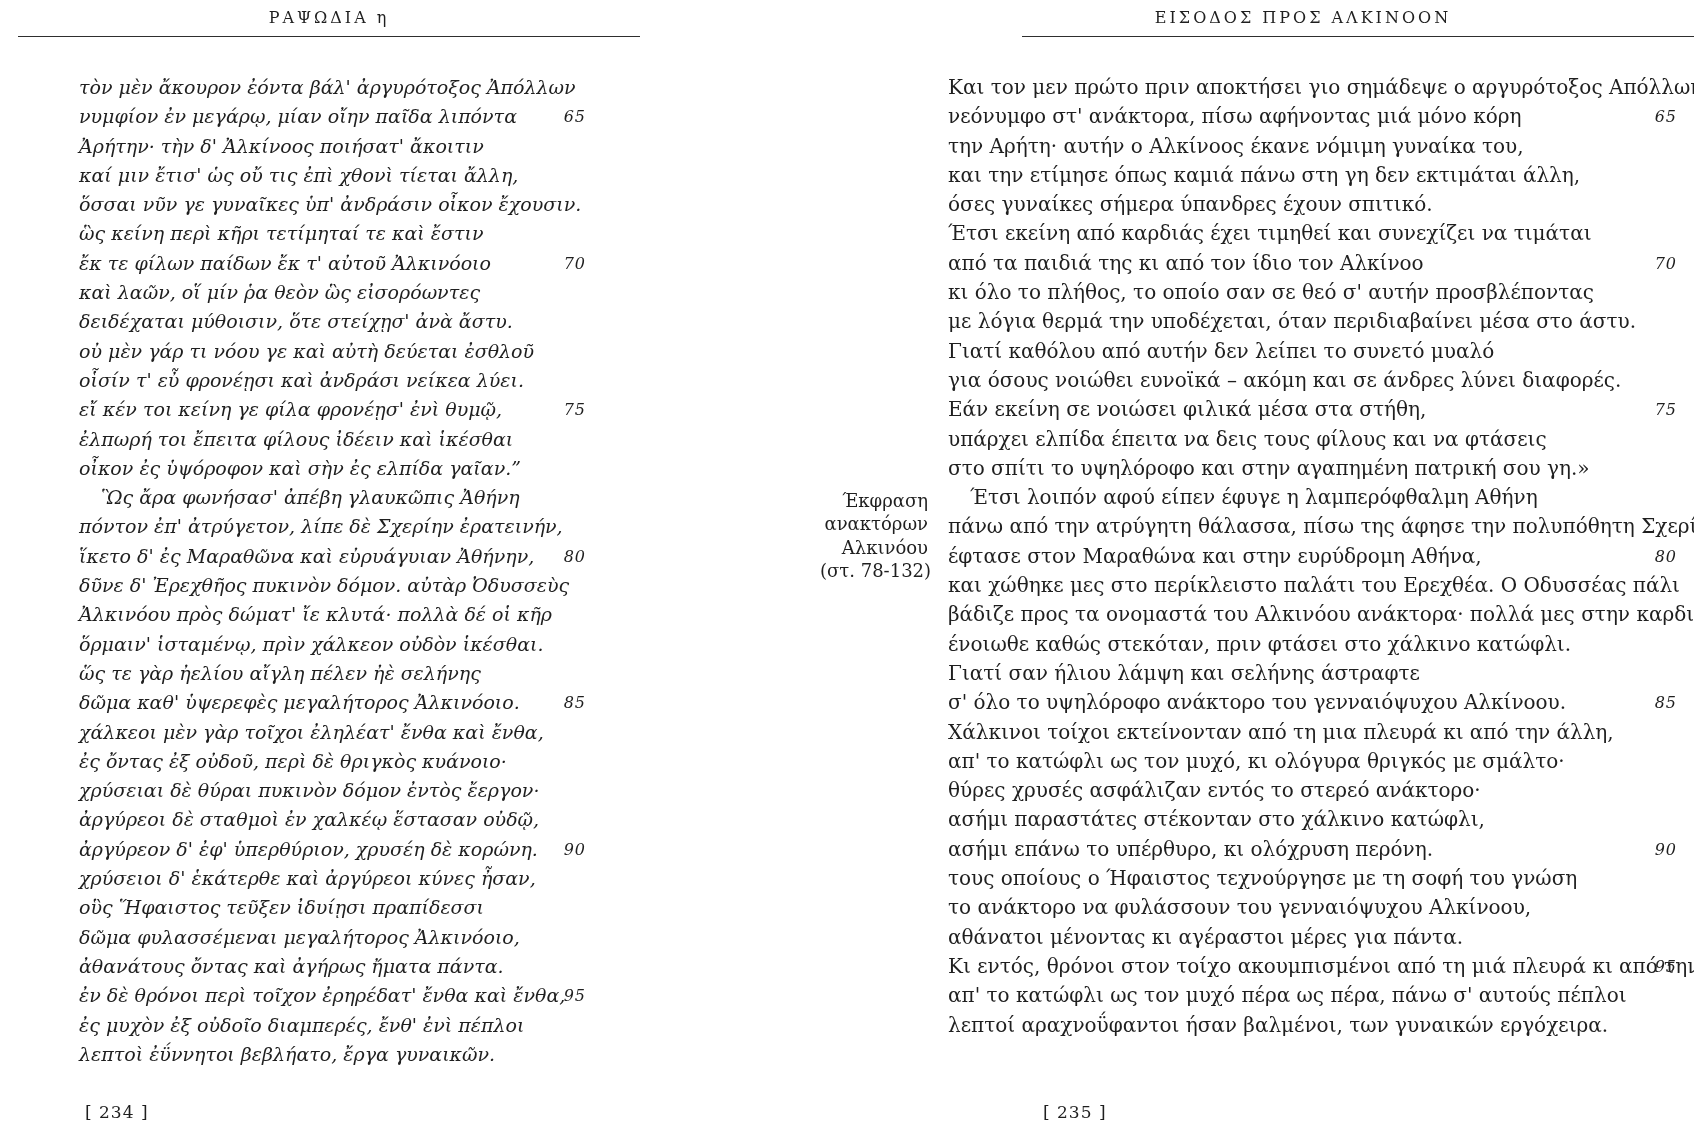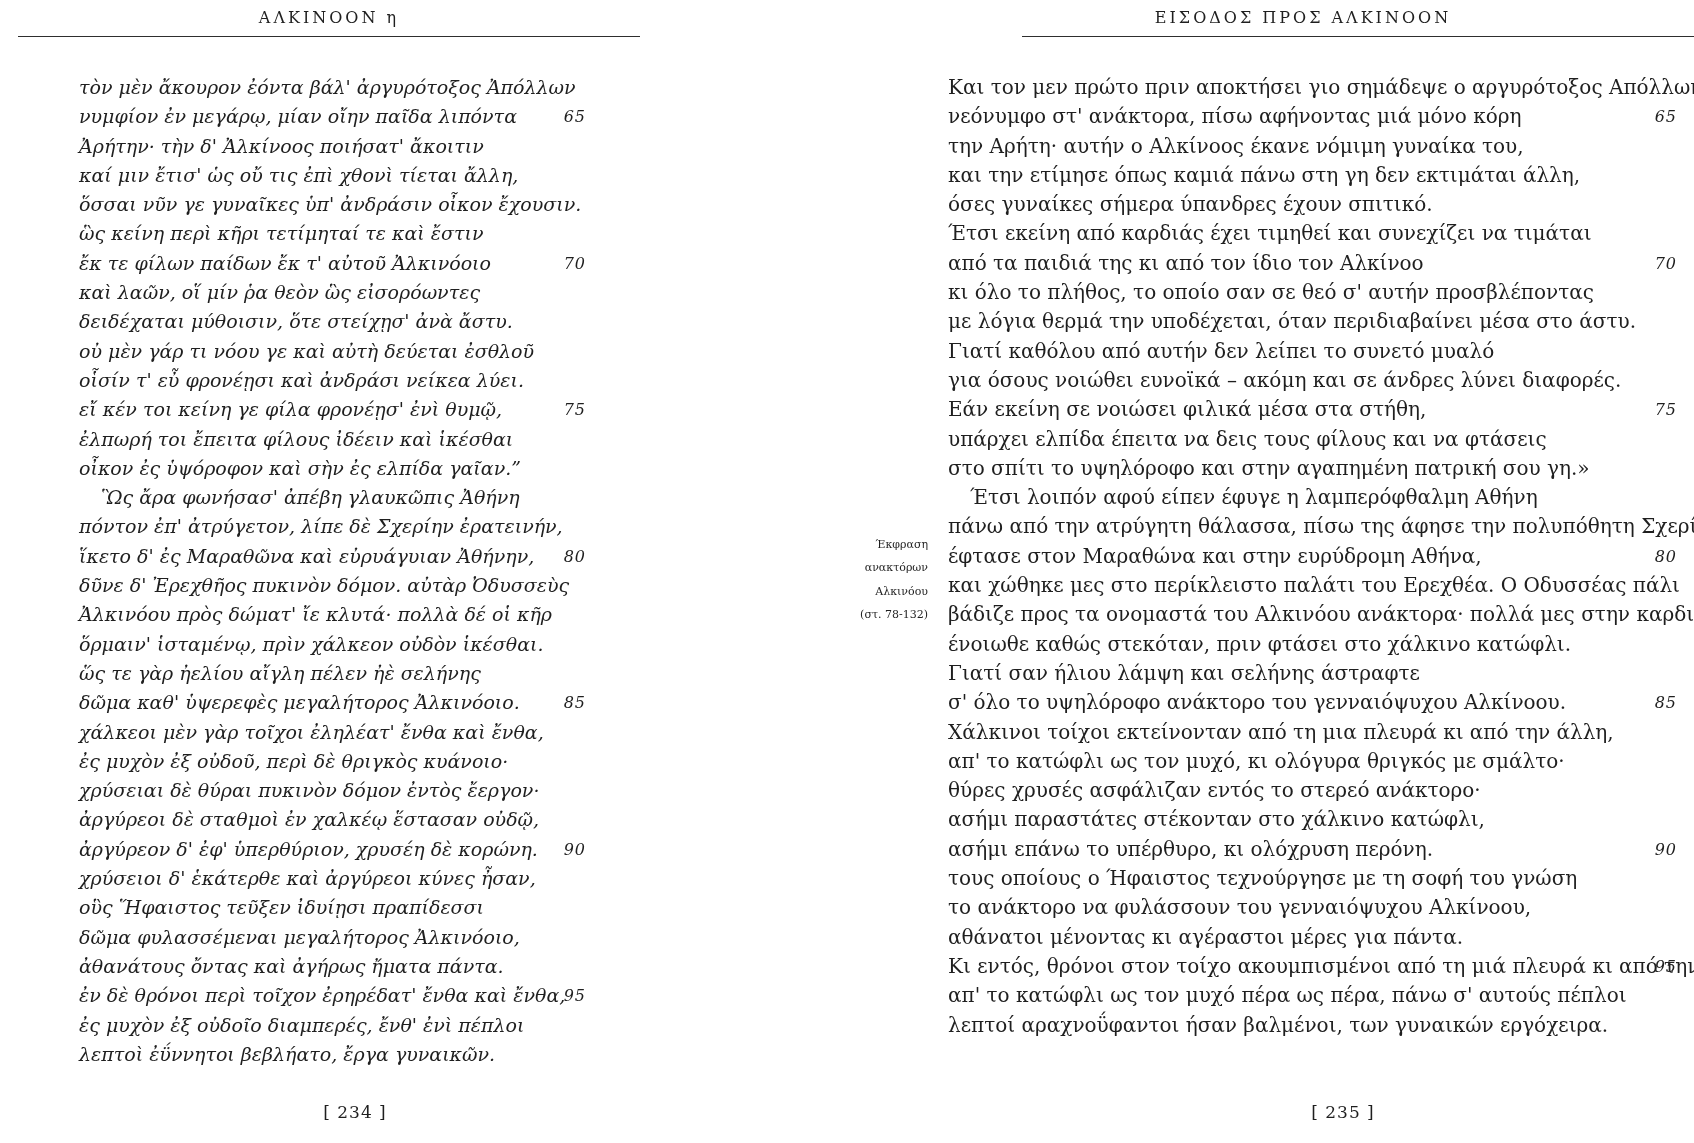--- a/index.html
+++ b/index.html
@@ -26,35 +26,35 @@
   .vline { position:relative; height:29.3px; line-height:29.3px; white-space:nowrap; }
   .vline.indent { padding-left:22px; }
   .vtext { display:inline-block; }
   .vnum {
     position:absolute; right:0; top:0;
     font-style:italic; font-size:16px; letter-spacing:1px;
   }
 
   #margin-note {
     position:absolute; left:820px; width:108px; top:489px;
-    text-align:right; font-size:11px; line-height:23.3px; font-style:normal;margin-top:44px;
+    text-align:right; font-size:18px; line-height:23.3px; font-style:normal;
   }
   .mnote-line { white-space:nowrap; }
 
   .footer {
-    position:absolute; top:1102px; font-size:17px; text-align:center;
+    position:absolute; top:1102px; font-size:17px; 
     letter-spacing:1px; white-space:nowrap;
   }
   #left-footer  { left:85px;   width:540px; }
   #right-footer { left:1043px; width:600px; }
 </style>
 </head>
 <body>
 
-<div class="header" id="left-header">ΑΛΚΙΝΟΟΝ η</div>
+<div class="header" id="left-header">ΡΑΨΩΔΙΑ η</div>
 <div class="rule" id="left-rule"></div>
 <div class="verse" id="left-verse">
     <div class="vline"><span class="vtext">τὸν μὲν ἄκουρον ἐόντα βάλ' ἀργυρότοξος Ἀπόλλων</span></div>
     <div class="vline"><span class="vtext">νυμφίον ἐν μεγάρῳ, μίαν οἴην παῖδα λιπόντα</span><span class="vnum">65</span></div>
     <div class="vline"><span class="vtext">Ἀρήτην· τὴν δ' Ἀλκίνοος ποιήσατ' ἄκοιτιν</span></div>
     <div class="vline"><span class="vtext">καί μιν ἔτισ' ὡς οὔ τις ἐπὶ χθονὶ τίεται ἄλλη,</span></div>
     <div class="vline"><span class="vtext">ὅσσαι νῦν γε γυναῖκες ὑπ' ἀνδράσιν οἶκον ἔχουσιν.</span></div>
     <div class="vline"><span class="vtext">ὣς κείνη περὶ κῆρι τετίμηταί τε καὶ ἔστιν</span></div>
     <div class="vline"><span class="vtext">ἔκ τε φίλων παίδων ἔκ τ' αὐτοῦ Ἀλκινόοιο</span><span class="vnum">70</span></div>
     <div class="vline"><span class="vtext">καὶ λαῶν, οἵ μίν ῥα θεὸν ὣς εἰσορόωντες</span></div>
@@ -66,21 +66,21 @@
     <div class="vline"><span class="vtext">οἶκον ἐς ὑψόροφον καὶ σὴν ἐς ελπίδα γαῖαν.”</span></div>
     <div class="vline indent"><span class="vtext">Ὣς ἄρα φωνήσασ' ἀπέβη γλαυκῶπις Ἀθήνη</span></div>
     <div class="vline"><span class="vtext">πόντον ἐπ' ἀτρύγετον, λίπε δὲ Σχερίην ἐρατεινήν,</span></div>
     <div class="vline"><span class="vtext">ἵκετο δ' ἐς Μαραθῶνα καὶ εὐρυάγυιαν Ἀθήνην,</span><span class="vnum">80</span></div>
     <div class="vline"><span class="vtext">δῦνε δ' Ἐρεχθῆος πυκινὸν δόμον. αὐτὰρ Ὀδυσσεὺς</span></div>
     <div class="vline"><span class="vtext">Ἀλκινόου πρὸς δώματ' ἴε κλυτά· πολλὰ δέ οἱ κῆρ</span></div>
     <div class="vline"><span class="vtext">ὅρμαιν' ἱσταμένῳ, πρὶν χάλκεον οὐδὸν ἱκέσθαι.</span></div>
     <div class="vline"><span class="vtext">ὥς τε γὰρ ἠελίου αἴγλη πέλεν ἠὲ σελήνης</span></div>
     <div class="vline"><span class="vtext">δῶμα καθ' ὑψερεφὲς μεγαλήτορος Ἀλκινόοιο.</span><span class="vnum">85</span></div>
     <div class="vline"><span class="vtext">χάλκεοι μὲν γὰρ τοῖχοι ἐληλέατ' ἔνθα καὶ ἔνθα,</span></div>
-    <div class="vline"><span class="vtext">ἐς μυχὸν ἐξ οὐδοῦ, περὶ δὲ θριγκὸς κυάνοιο·</span></div>
+    <div class="vline"><span class="vtext">ἐς ὄντας ἐξ οὐδοῦ, περὶ δὲ θριγκὸς κυάνοιο·</span></div>
     <div class="vline"><span class="vtext">χρύσειαι δὲ θύραι πυκινὸν δόμον ἐντὸς ἔεργον·</span></div>
     <div class="vline"><span class="vtext">ἀργύρεοι δὲ σταθμοὶ ἐν χαλκέῳ ἕστασαν οὐδῷ,</span></div>
     <div class="vline"><span class="vtext">ἀργύρεον δ' ἐφ' ὑπερθύριον, χρυσέη δὲ κορώνη.</span><span class="vnum">90</span></div>
     <div class="vline"><span class="vtext">χρύσειοι δ' ἑκάτερθε καὶ ἀργύρεοι κύνες ἦσαν,</span></div>
     <div class="vline"><span class="vtext">οὓς Ἥφαιστος τεῦξεν ἰδυίῃσι πραπίδεσσι</span></div>
     <div class="vline"><span class="vtext">δῶμα φυλασσέμεναι μεγαλήτορος Ἀλκινόοιο,</span></div>
     <div class="vline"><span class="vtext">ἀθανάτους ὄντας καὶ ἀγήρως ἤματα πάντα.</span></div>
     <div class="vline"><span class="vtext">ἐν δὲ θρόνοι περὶ τοῖχον ἐρηρέδατ' ἔνθα καὶ ἔνθα,</span><span class="vnum">95</span></div>
     <div class="vline"><span class="vtext">ἐς μυχὸν ἐξ οὐδοῖο διαμπερές, ἔνθ' ἐνὶ πέπλοι</span></div>
     <div class="vline"><span class="vtext">λεπτοὶ ἐΰννητοι βεβλήατο, ἔργα γυναικῶν.</span></div>

